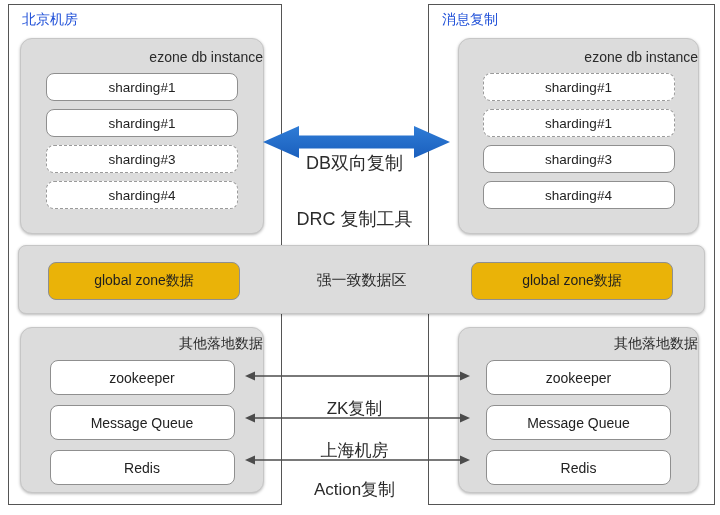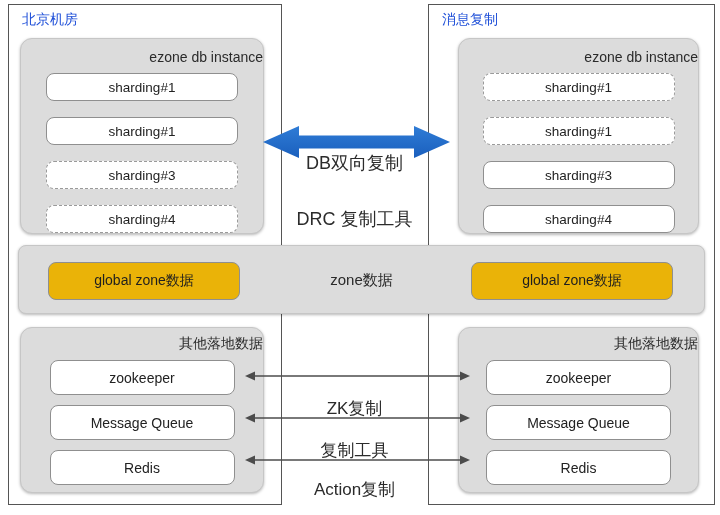--- a/index.html
+++ b/index.html
@@ -22,21 +22,21 @@
   .db-panel.left  { left:20px;  top:38px; width:242px; height:194px; }
   .db-panel.right { left:458px; top:38px; width:239px; height:194px; }
   .other-panel.left  { left:20px;  top:327px; width:242px; height:164px; }
   .other-panel.right { left:458px; top:327px; width:239px; height:164px; }
   .other-panel .panel-title { padding-top:7px; padding-bottom:7px; }
 
   
   .item {
     background:#ffffff; border:1.5px solid #8f8f8f; border-radius:8px;
     display:flex; align-items:center; justify-content:center;
-    margin:0 auto 16px auto; font-size:13.5px; color:#222222;
+    margin:0 auto 8px auto; font-size:13.5px; color:#222222;
   }
   .item.dashed { border-style:dashed; border-color:#9a9a9a; }
   .shard  { width:190px; height:26px; }
   .landed { width:183px; height:33px; margin-bottom:10px; font-size:14px; }
 
   
   .band {
     position:absolute; left:18px; top:245px; width:685px; height:67px;
     background:#dcdcdc; border:1px solid #c6c6c6; border-radius:8px;
     box-shadow:0 1px 3px rgba(0,0,0,0.28); z-index:2;
@@ -88,42 +88,42 @@
   <div class="panel db-panel right">
     <div class="panel-title">ezone db instance</div>
     <div class="item shard dashed">sharding#1</div>
     <div class="item shard dashed">sharding#1</div>
     <div class="item shard">sharding#3</div>
     <div class="item shard">sharding#4</div>
   </div>
 
   <div class="band">
     <div class="global-box left">global zone数据</div>
-    <div class="band-label">zone数据</div>
+    <div class="band-label">强一致数据区</div>
     <div class="global-box right">global zone数据</div>
   </div>
 
   <div class="panel other-panel left">
     <div class="panel-title">其他落地数据</div>
     <div class="item landed">zookeeper</div>
     <div class="item landed">Message Queue</div>
     <div class="item landed">Redis</div>
   </div>
 
   <div class="panel other-panel right">
     <div class="panel-title">其他落地数据</div>
     <div class="item landed">zookeeper</div>
     <div class="item landed">Message Queue</div>
     <div class="item landed">Redis</div>
   </div>
 
   <div class="gap-label big" style="top:103px;">DB双向复制</div>
   <div class="gap-label big" style="top:159px;">DRC 复制工具</div>
   <div class="gap-label small" style="top:349px;">ZK复制</div>
-  <div class="gap-label small" style="top:391px;">复制工具</div>
+  <div class="gap-label small" style="top:391px;">上海机房</div>
   <div class="gap-label small" style="top:430px;">Action复制</div>
 
   <svg id="arrows" width="720" height="515" viewBox="0 0 720 515">
     <defs>
       <linearGradient id="blueGrad" x1="0" y1="0" x2="0" y2="1">
         <stop offset="0" stop-color="#2f7cd6"></stop>
         <stop offset="1" stop-color="#1a5fbd"></stop>
       </linearGradient>
     </defs>
 

